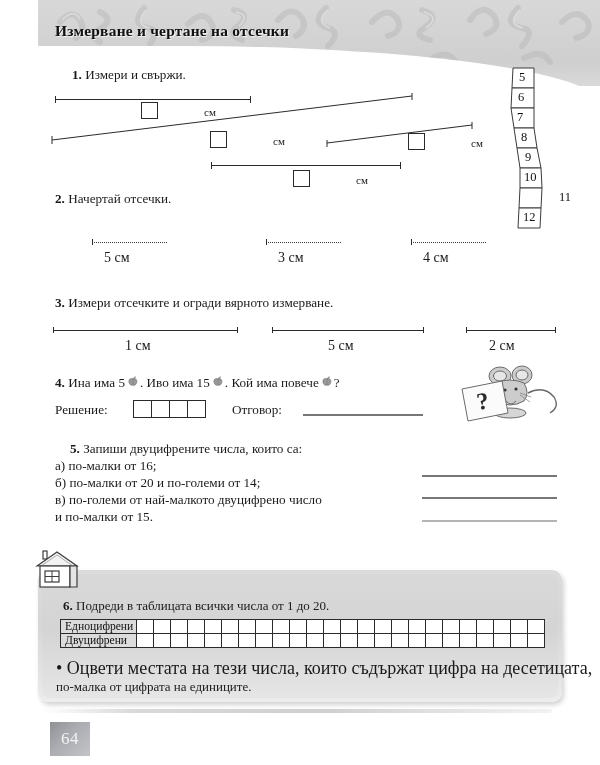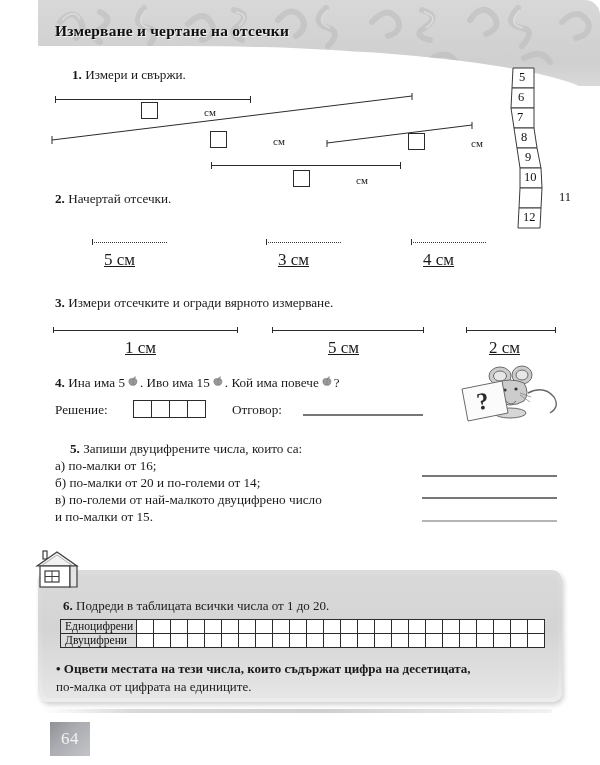--- a/index.html
+++ b/index.html
@@ -10,21 +10,20 @@
   body {
     font-family: "Liberation Serif", "DejaVu Serif", serif;
     color: #1a1a1a;
   }
   #page {
     position: relative;
     width: 600px;
     height: 765px;
     overflow: hidden;
     background: #ffffff;
-    border-radius: 15px;
   }
 
   
   .header-band {
     position: absolute;
     left: 38px;
     top: 0;
     width: 562px;
     height: 86px;
     background: linear-gradient(180deg,#d8d8d8 0%,#d2d2d2 48%,#cfcfcf 72%,#d9d9d9 100%);
@@ -60,23 +59,22 @@
   
   .ex {
     position: absolute;
     font-size: 13.2px;
     line-height: 17px;
     white-space: nowrap;
   }
   .ex b { font-weight: bold; }
   .num-lbl {
     position: absolute;
-    font-size: 17px;
+    font-size: 14px;
     white-space: nowrap;
-    text-decoration: underline;
   }
 
   
   .ansbox {
     position: absolute;
     width: 17px;
     height: 17px;
     border: 1.2px solid #2b2b2b;
     background: #fff;
     box-sizing: border-box;
@@ -507,21 +505,21 @@
       <td class="c"></td>
           <td class="c"></td>
       <td class="c"></td>
           <td class="c"></td>
       <td class="c"></td>
           <td class="c"></td>
     </tr>
   </tbody>
     </table>
 
-  <div class="ex" style="left:56px; top:660px; font-size:13px;font-weight:bold;">
+  <div class="ex" style="left:56px; top:660px; font-size:18px;">
     <span>•</span>
     <span>Оцвети местата на тези числа, които съдържат цифра на десетицата,</span>
   </div>
   <div class="ex" style="left:56px; top:678px; font-size:13px;">по-малка от цифрата на единиците.</div>
 
   <div class="footrule"></div>
   <div class="pagenum">64</div>
 
 </div>
 

